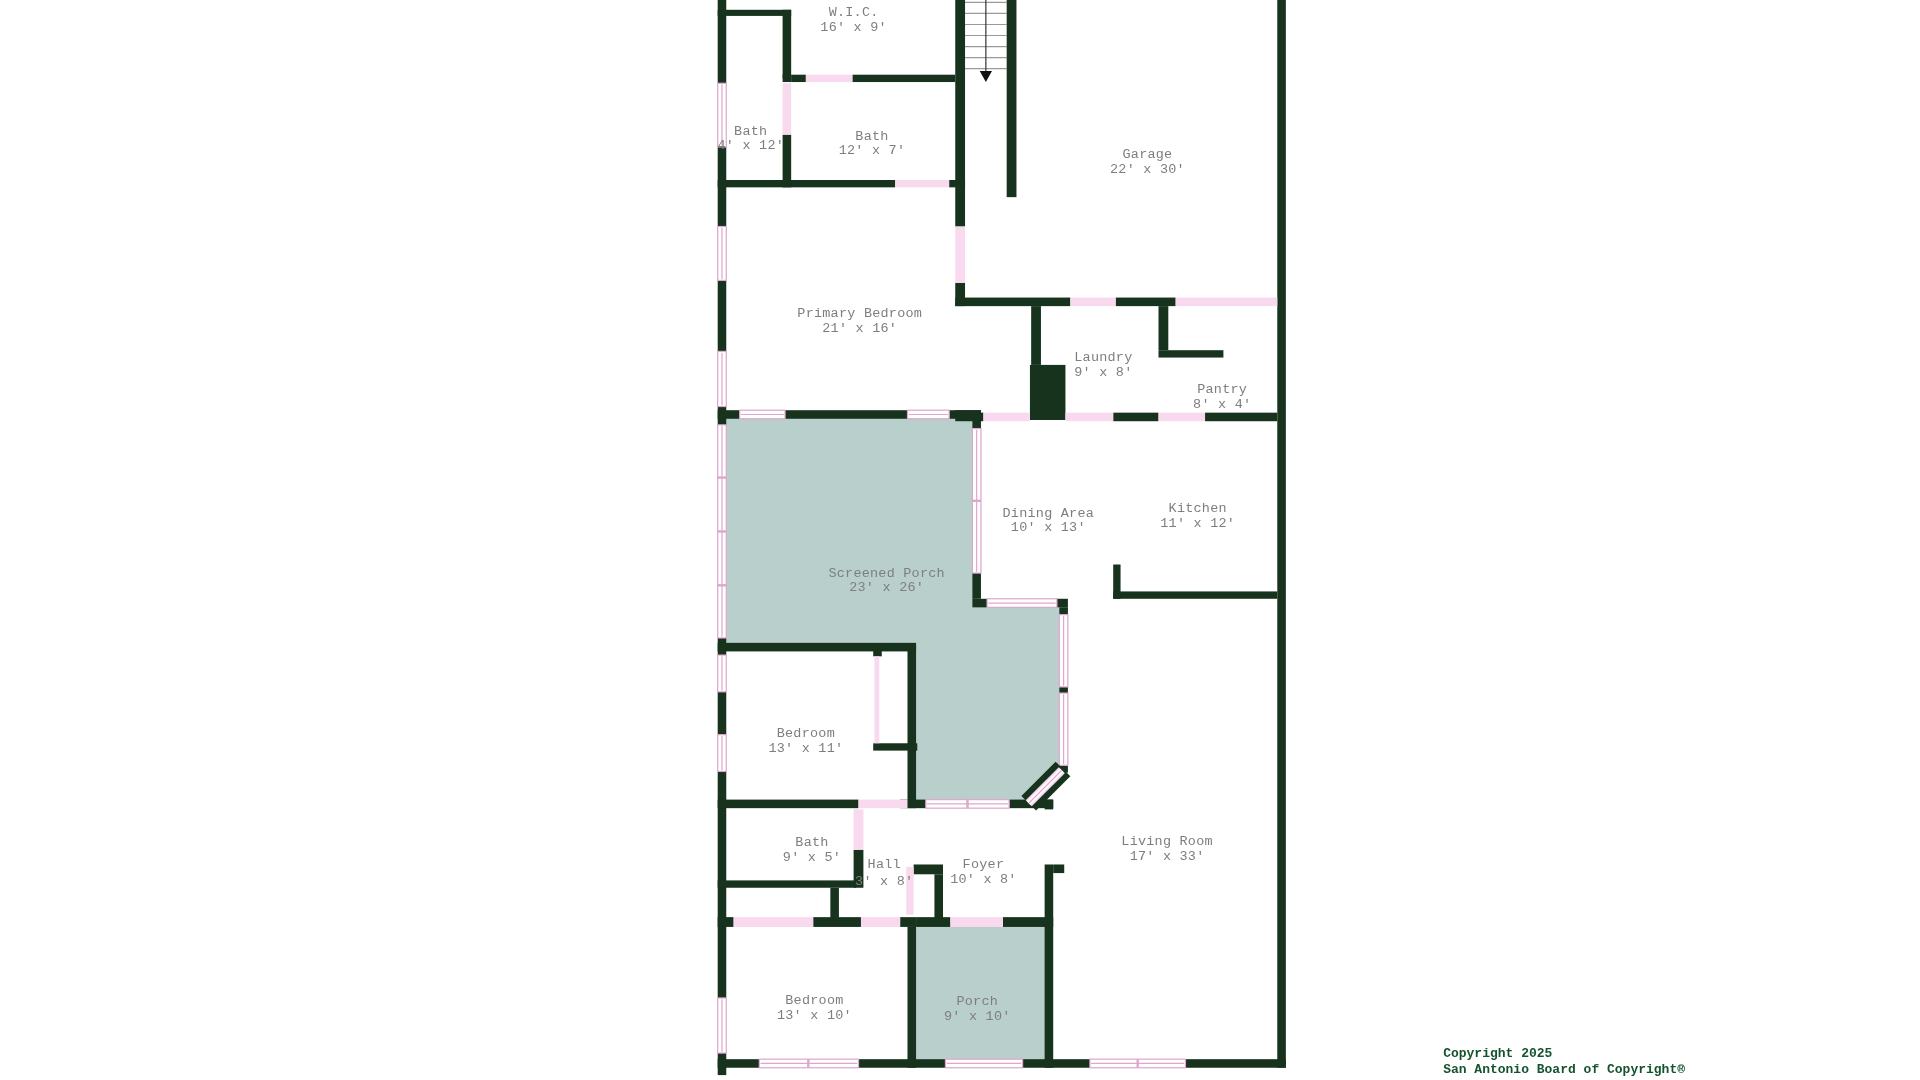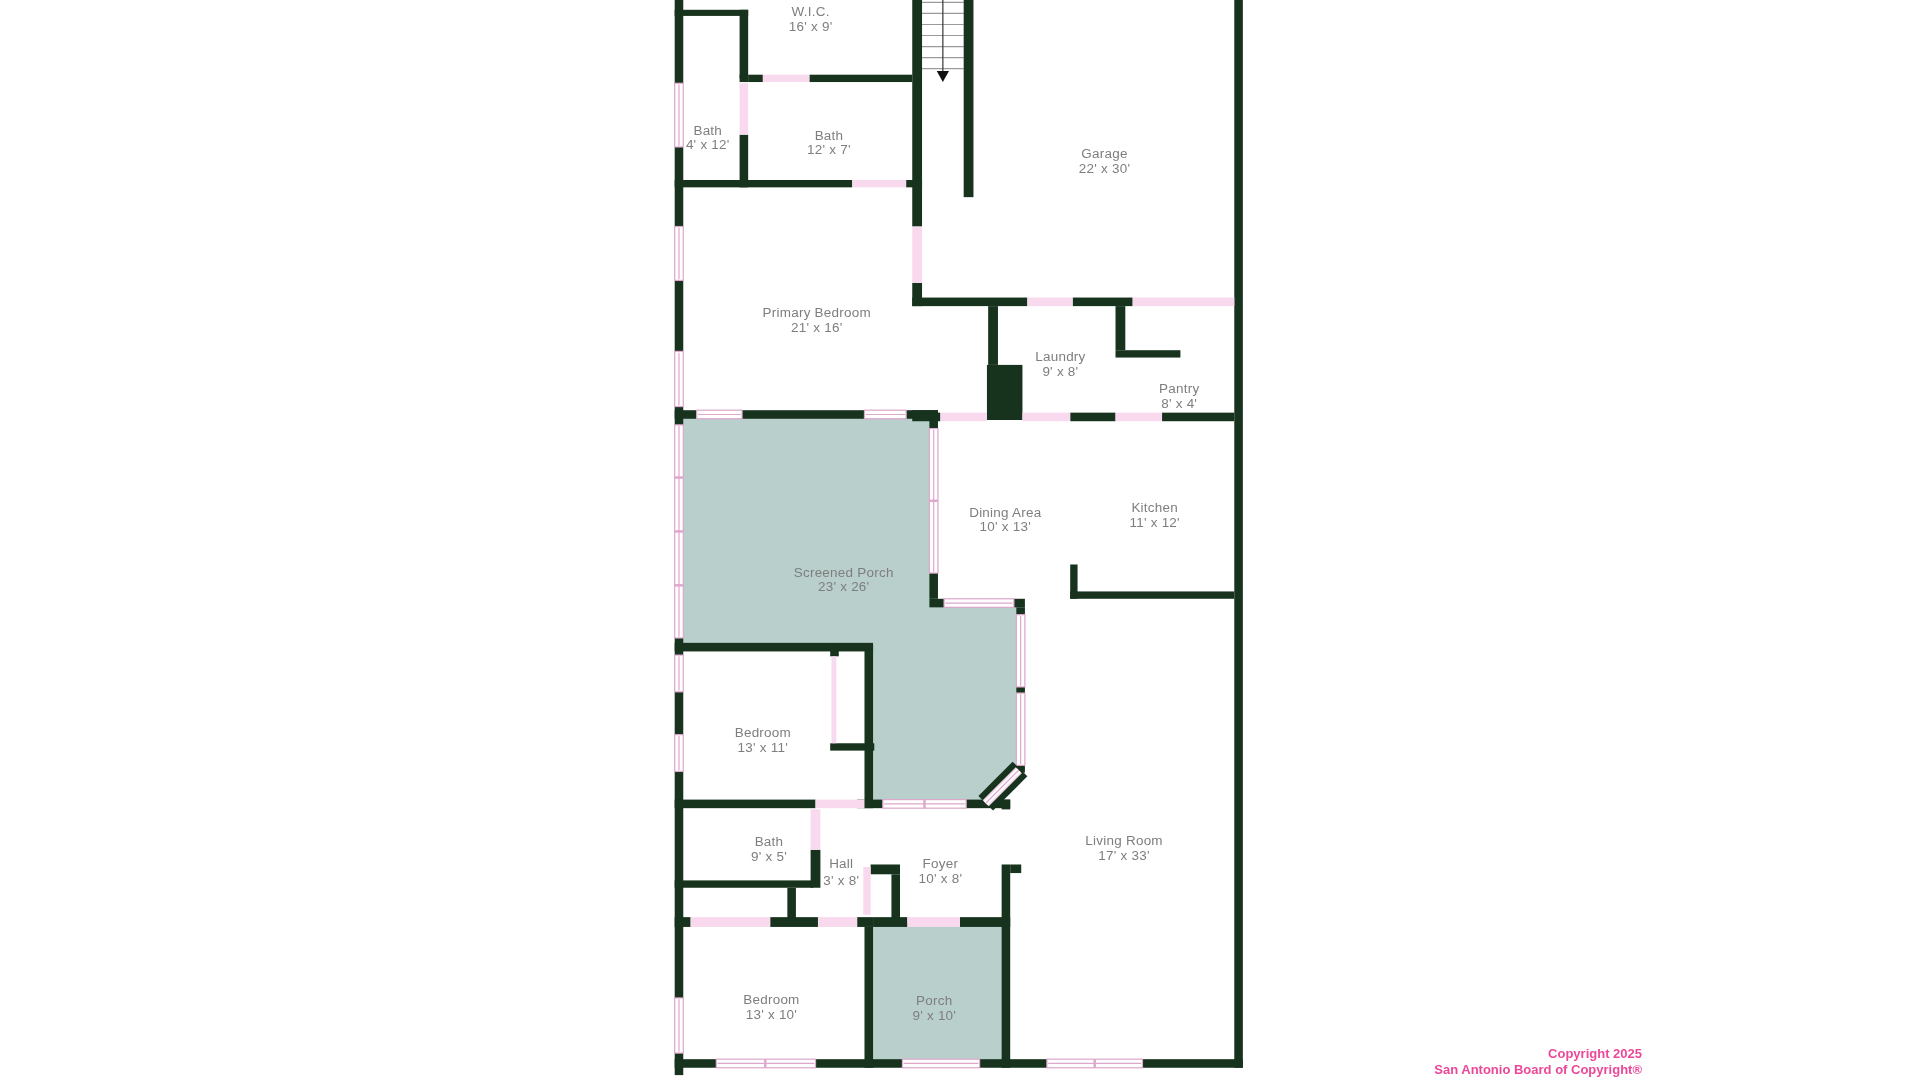--- a/index.html
+++ b/index.html
@@ -1,28 +1,28 @@
 <!DOCTYPE html>
 <html style="--wall: #17331e; --door: #f8d9ee; --winstroke: #dda8cc; --porch: #b9cfcc; --label: #7e7e7e; --bg: #ffffff;"><head>
 <meta charset="utf-8">
 <style>
   html,body{margin:0;padding:0;background:#fff;}
   #stage{position:relative;width:1648px;height:1080px;background:var(--bg,#fff);overflow:hidden;
-         font-family:Liberation Sans, sans-serif;}
+         font-family:Liberation Mono, monospace;padding-left:43px;}
   #plan{display:block;width:1920px;height:1080px;}
   .wall{fill:var(--wall,#17331e);}
   .door{fill:var(--door,#f8d9ee);}
   .winbase{fill:#ffffff;stroke:var(--winstroke,#dda8cc);stroke-width:1;}
   .winline{stroke:var(--winstroke,#dda8cc);stroke-width:1;}
   .mull{stroke:var(--winstroke,#dda8cc);stroke-width:2;}
   .porchfill{fill:var(--porch,#b9cfcc);}
   .tread{stroke:#9a9a9a;stroke-width:1;fill:none;}
   .rail{stroke:#3a3a3a;stroke-width:1;fill:none;}
   .lbl{fill:var(--label,#7e7e7e);font-size:11px;text-anchor:middle;letter-spacing:.2px;}
-  #copyright{position:absolute;right:6px;bottom:3px;text-align:right;color:#ec4899;
+  #copyright{position:absolute;right:6px;bottom:3px;color:#14532d;
              font-weight:bold;font-size:13px;line-height:1.18;}
 </style>
 </head>
 <body>
 
 <div id="stage">
   <svg id="plan" viewBox="0 0 1568 882" preserveAspectRatio="none">
 
     <polygon class="porchfill" points="554,338 763,338 763,493 837,493 837,629 807,659 710,659 710,531 554,531"></polygon>
     <rect class="porchfill" x="710" y="753" width="112" height="117"></rect>

